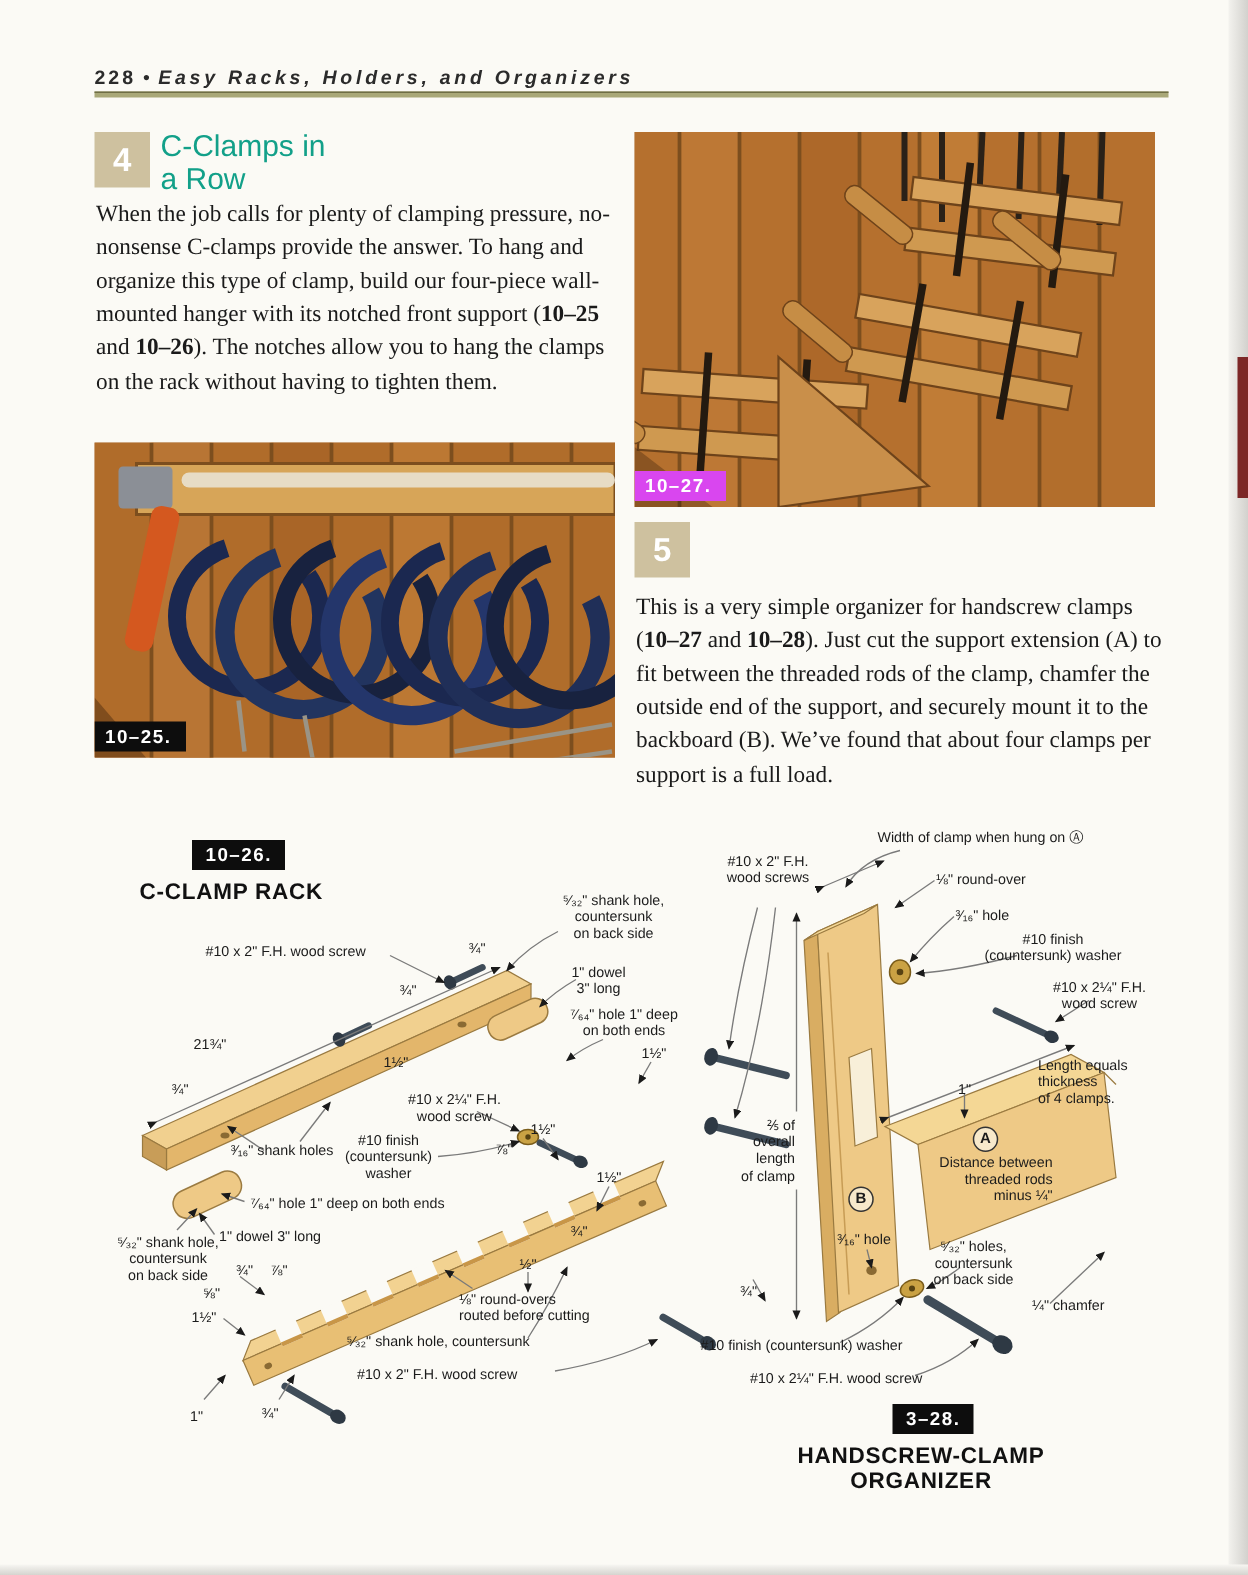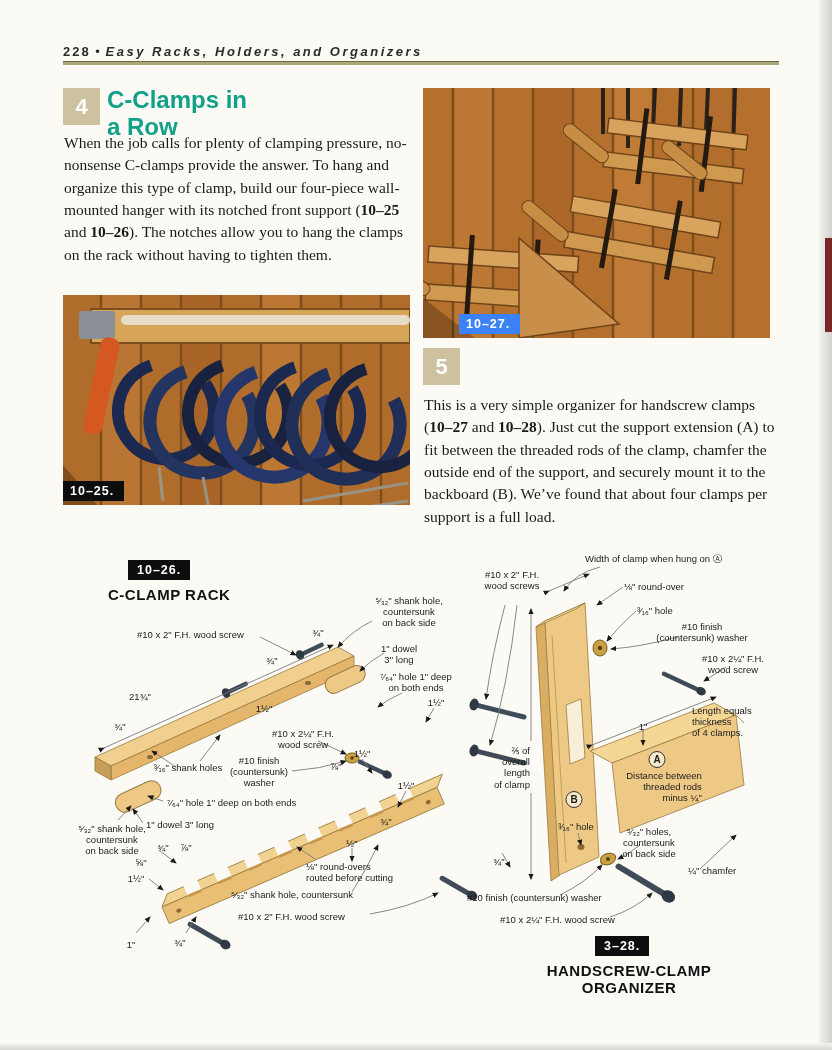--- a/index.html
+++ b/index.html
@@ -8,41 +8,41 @@
   
   .page-header{position:absolute;left:63px;top:44px;font-size:13px;color:#2b2b2b;
                letter-spacing:1px;}
   .page-header .pgnum{font-weight:bold;letter-spacing:2px;}
   .page-header .ptitle{font-weight:bold;font-style:italic;letter-spacing:2.5px;}
   .header-rule{position:absolute;left:63px;top:61px;width:716px;height:3px;
                background:#a9a878;border-top:1.6px solid #6f6e45;}
   
   .num-box{position:absolute;width:37px;height:37px;background:#cec19f;color:#fff;
            font-size:22px;font-weight:bold;text-align:center;line-height:37px;}
-  .sec-title{position:absolute;font-size:24px;line-height:1.12;font-weight:bold;
+  .sec-title{position:absolute;font-size:20px;line-height:1.12;font-weight:normal;
              color:#12a089;white-space:pre-line;}
   
   .body-text{position:absolute;font-family:"Liberation Serif",serif;font-size:15.5px;
              line-height:1.44;color:#1a1a1a;text-align:left;}
   
   .photo{position:absolute;overflow:hidden;background:#a96527;}
   .photo-caption{position:absolute;left:0;bottom:4px;background:#0d0d0d;color:#fff;
                  font-size:12.5px;font-weight:bold;padding:3px 10px 3px 7px;letter-spacing:1px;}
   
   .diagrams{position:absolute;left:0;top:545px;width:832px;height:460px;}
   .diagrams svg{position:absolute;left:0;top:0;}
   .anno{position:absolute;font-size:9.5px;line-height:1.18;color:#1b1b1b;
         white-space:pre-line;z-index:3;}
   .anno.circ{border:1.2px solid #333;border-radius:50%;width:15px;height:15px;
              line-height:15px;text-align:center;font-weight:bold;font-size:10px;
              background:rgba(250,243,225,0.75);}
   .fig-tag{position:absolute;background:#0d0d0d;color:#fff;font-size:12.5px;font-weight:bold;
            padding:3px 9px;letter-spacing:1px;z-index:4;}
   .fig-title{position:absolute;font-size:15px;font-weight:bold;color:#111;
-             letter-spacing:0.5px;z-index:4;margin-left:15px;}
+             letter-spacing:0.5px;z-index:4;}
   
   .edge-right{position:absolute;right:0;top:0;width:13px;height:100%;
               background:linear-gradient(90deg,#f3f2ee, #d2d1cd);}
   .edge-maroon{position:absolute;right:0;top:238px;width:7px;height:94px;background:#7c2727;}
   .edge-bottom{position:absolute;left:0;bottom:0;width:100%;height:7px;
                background:linear-gradient(#f7f6f2,#d5d4cf);}
 </style>
 </head>
 <body>
 
@@ -154,21 +154,21 @@
         <rect x="0" y="38" width="150" height="16" fill="#cf9950" stroke="#6e431a" stroke-width="1.5"></rect>
         <rect x="40" y="-14" width="5" height="82" fill="#241a10"></rect>
         <rect x="106" y="-14" width="5" height="82" fill="#241a10"></rect>
         <g transform="rotate(30 10 50)">
             <rect x="-50" y="44" width="52" height="13" rx="6" fill="#c68d45" stroke="#6e431a"></rect>
           </g>
       </g>
       <path d="M96,150 L196,236 L96,250 Z" fill="#c98f4a" stroke="#6e431a" stroke-width="1.5"></path>
       <path d="M0,250 L0,210 L52,250 Z" fill="rgba(40,20,5,0.3)"></path>
     </svg>
-    <div class="photo-caption" style="background: #3b82f6; margin-left: 36px;">10–27.</div>
+    <div class="photo-caption" style="background: #d946ef;">10–27.</div>
   </div>
 
   <div class="num-box" style="left: 423px; top: 348px; background: rgb(206, 193, 159);">5</div>
   <div class="body-text" style="left:424px;top:394px;width:352px;" id="body5"><span>This is a very simple organizer for handscrew clamps (</span><span style="font-weight: bold;">10–27</span><span> and </span><span style="font-weight: bold;">10–28</span><span>). Just cut the support extension (A) to fit between the threaded rods of the clamp, chamfer the outside end of the support, and securely mount it to the backboard (B). We’ve found that about four clamps per support is a full load.</span></div>
 
   <div class="diagrams">
     <svg width="832" height="460" viewBox="0 0 832 460">
       <defs>
         <marker id="ah" markerWidth="8" markerHeight="8" refX="6" refY="3" orient="auto">
           <path d="M0,0 L7,3 L0,6 Z" fill="#1a1a1a"></path>

